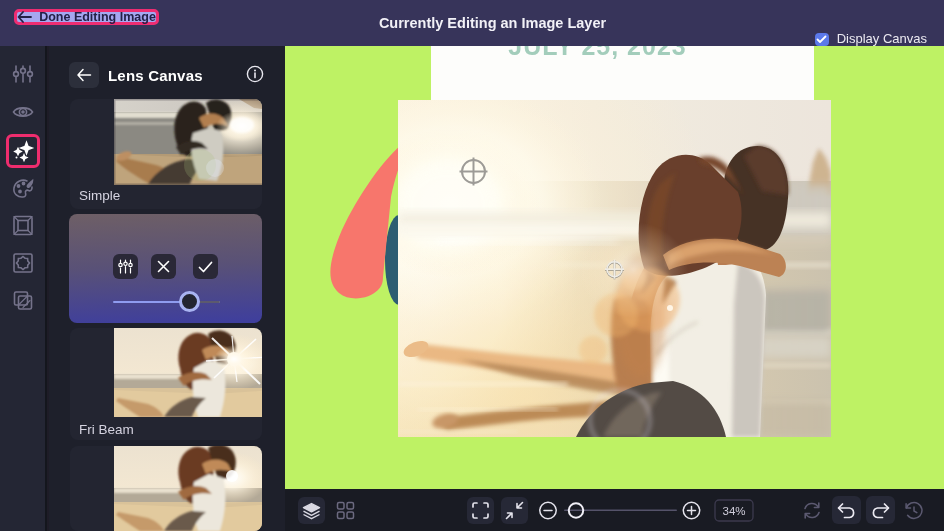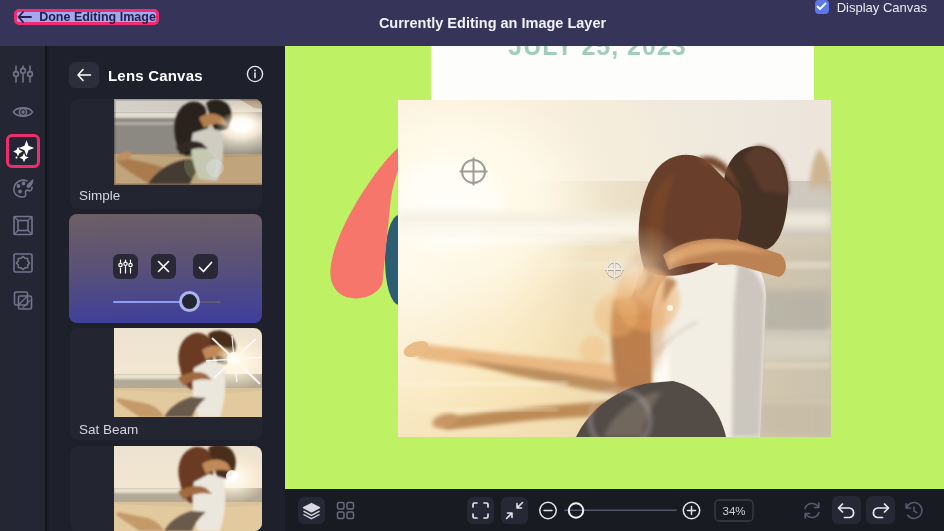--- a/index.html
+++ b/index.html
@@ -9,21 +9,21 @@
   #stage { position:relative; width:944px; height:531px; }
 
   
   #topbar { left:0; top:0; width:944px; height:46px; background:#37345a; }
   #donebtn { left:14px; top:9px; width:145px; height:16px; background:#a6a7f0;
     border:3px solid #ee2d72; border-radius:5px; color:#232047; font-size:12.5px;
     font-weight:600; display:flex; align-items:center; justify-content:center; gap:7px;
     white-space:nowrap; font-size:12.5px;text-align:right; }
   #title { left:0; top:0; width:985px; height:46px; display:flex; align-items:center;
     justify-content:center; color:#f2f1f7; font-size:14.5px; font-weight:700; }
-  #dcwrap { right:17px; top:0; height:46px; display:flex; align-items:flex-start; gap:8px;
+  #dcwrap { right:17px; top:0; height:46px; display:flex; align-items:flex-end; gap:8px;
     color:#eceaf2; font-size:13px; }
   #dcbox { width:13.5px; height:13.5px; background:#5b79ea; border-radius:4px; display:flex;
     align-items:center; justify-content:center; }
 
   
   #strip { left:0; top:46px; width:47px; height:485px; background:#242634;
     border-right:2px solid #14161d; }
   #pinkbox { left:6px; top:134px; width:34px; height:34px; border:3px solid #ee2d6e;
     border-radius:6px; }
 
@@ -426,21 +426,21 @@
           <path d="M120,31 L142,11" stroke-width="1.6"></path>
             <path d="M120,31 L100,50" stroke-width="1.6"></path>
           <path d="M120,31 L92,33" stroke-width="1.3"></path>
             <path d="M120,31 L154,29" stroke-width="1.3"></path>
           <path d="M120,31 L118,8" stroke-width="1.2"></path>
             <path d="M120,31 L123,54" stroke-width="1.2"></path>
         </g>
         <circle cx="120" cy="31" r="7" fill="#ffffff"></circle>
         <ellipse cx="120" cy="31" rx="20" ry="14" fill="url(#tfl)"></ellipse>
       </svg>
-      <div class="clabel" style="top:94px;">Sat Beam</div>
+      <div class="clabel" style="top:94px;">Fri Beam</div>
     </div>
 
     <div class="abs card" id="card4" style="top:400px; height:85px;">
       <svg width="192" height="85" viewBox="0 0 192 85">
         <rect width="192" height="48" fill="url(#tsky3)"></rect>
         <rect y="42" width="192" height="18" fill="#b3a997"></rect>
         <rect y="56" width="192" height="29" fill="#d9c299"></rect>
         <path d="M0,58 L100,62 L192,56 L192,85 L0,85 Z" fill="#e2ca9e"></path>
         <rect y="42" width="80" height="5" fill="#e9e1cf" filter="url(#tb)"></rect>
         <path d="M137,0 L160,-4 L186,4 L192,12 L192,0 Z" fill="#c3a781" filter="url(#tb)"></path>

